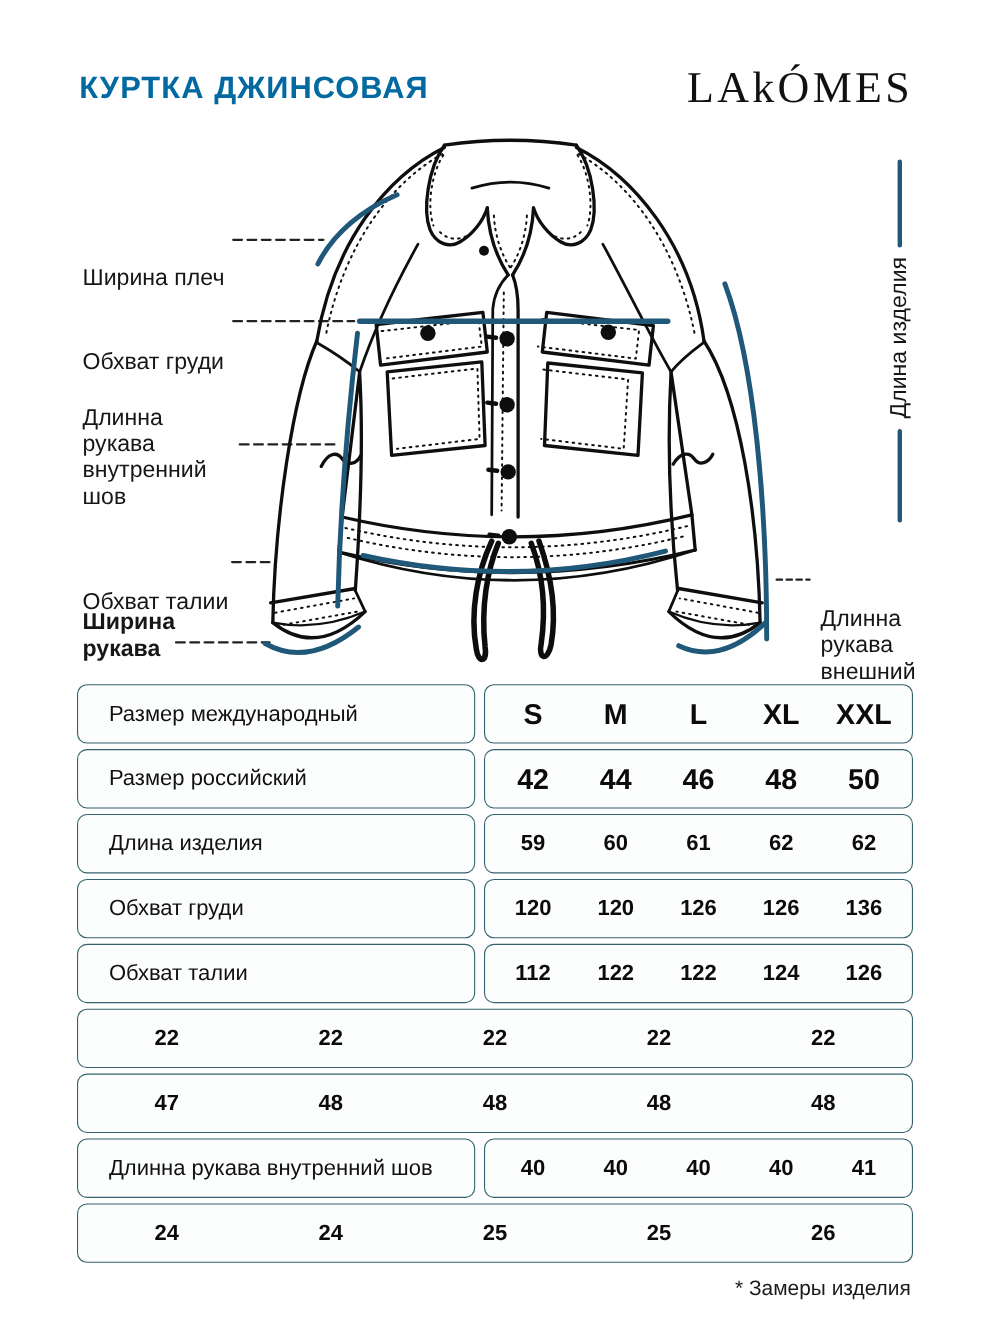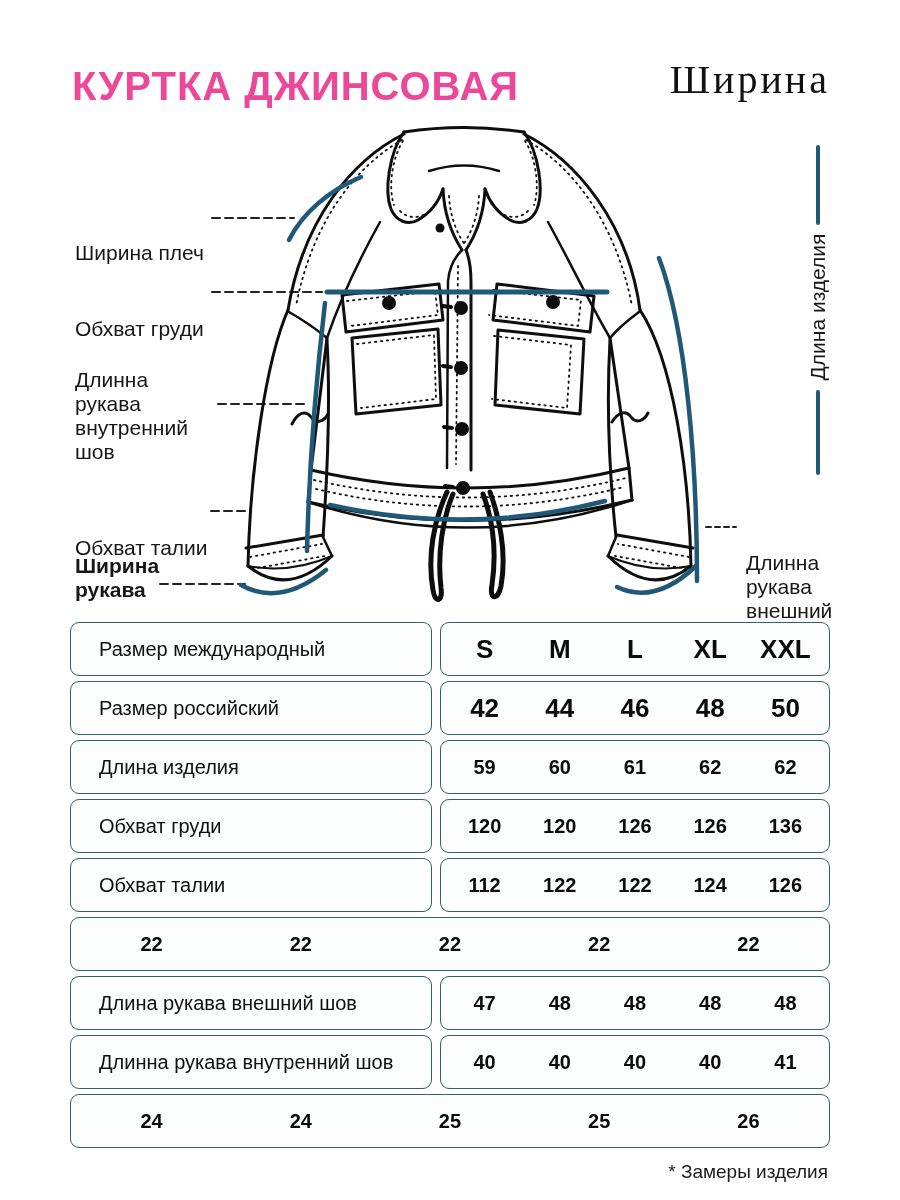--- a/index.html
+++ b/index.html
@@ -3,22 +3,22 @@
 <meta charset="utf-8">
 <style>
   html,body{margin:0;padding:0;}
   body{
     width:900px;height:1200px;position:relative;background:#ffffff;
     font-family:"Liberation Sans","DejaVu Sans",sans-serif;color:#161616;
     overflow:hidden;
   }
   .accent{stroke:var(--accent,#20587a);}
   .page-title{
-    position:absolute;left:72px;top:64px;font-size:40px;font-weight:700;
-    letter-spacing:1px;color:#ec4899;white-space:nowrap;
+    position:absolute;left:72px;top:64px;font-size:28px;font-weight:700;
+    letter-spacing:1px;color:#0369a1;white-space:nowrap;
   }
   .brand{
     position:absolute;right:70px;top:56px;
     font-family:"Liberation Serif","DejaVu Serif",serif;
     font-size:40px;font-weight:500;letter-spacing:3px;color:#111;white-space:nowrap;
   }
   .diagram-svg{position:absolute;left:0;top:0;width:900px;height:640px;}
   .callout{
     position:absolute;font-size:21px;line-height:24px;font-weight:500;color:#171717;
   }
@@ -50,21 +50,21 @@
   }
   .srow.lg .values-cell span{font-size:26px;}
   .footnote{
     position:absolute;right:72px;top:1161px;font-size:19px;font-weight:500;color:#1b1b1b;
   }
 </style>
 </head>
 <body>
 
 <div class="page-title">КУРТКА ДЖИНСОВАЯ</div>
-<div class="brand">Ширина</div>
+<div class="brand">LAkÓMES</div>
 
 <svg class="diagram-svg" viewBox="0 0 900 640" fill="none" stroke-linecap="round" stroke-linejoin="round">
 
   <g stroke="#222" stroke-width="2" stroke-dasharray="8 5">
     <path d="M212,218 H294"></path>
     <path d="M212,292 H322"></path>
     <path d="M218,404 H306"></path>
     <path d="M211,511 H246"></path>
     <path d="M160,584 H245"></path>
     <path d="M706,527 H736" stroke-dasharray="5 4"></path>
@@ -239,21 +239,20 @@
     <div class="srow">
       <div class="cell values-cell">
         <span>22</span>
         <span>22</span>
         <span>22</span>
         <span>22</span>
         <span>22</span>
       </div>
     </div>
     <div class="srow">
-      <div class="cell label-cell">Длина рукава внешний шов</div>
       <div class="cell values-cell">
         <span>47</span>
         <span>48</span>
         <span>48</span>
         <span>48</span>
         <span>48</span>
       </div>
     </div>
     <div class="srow">
       <div class="cell label-cell">Длинна рукава внутренний шов</div>

